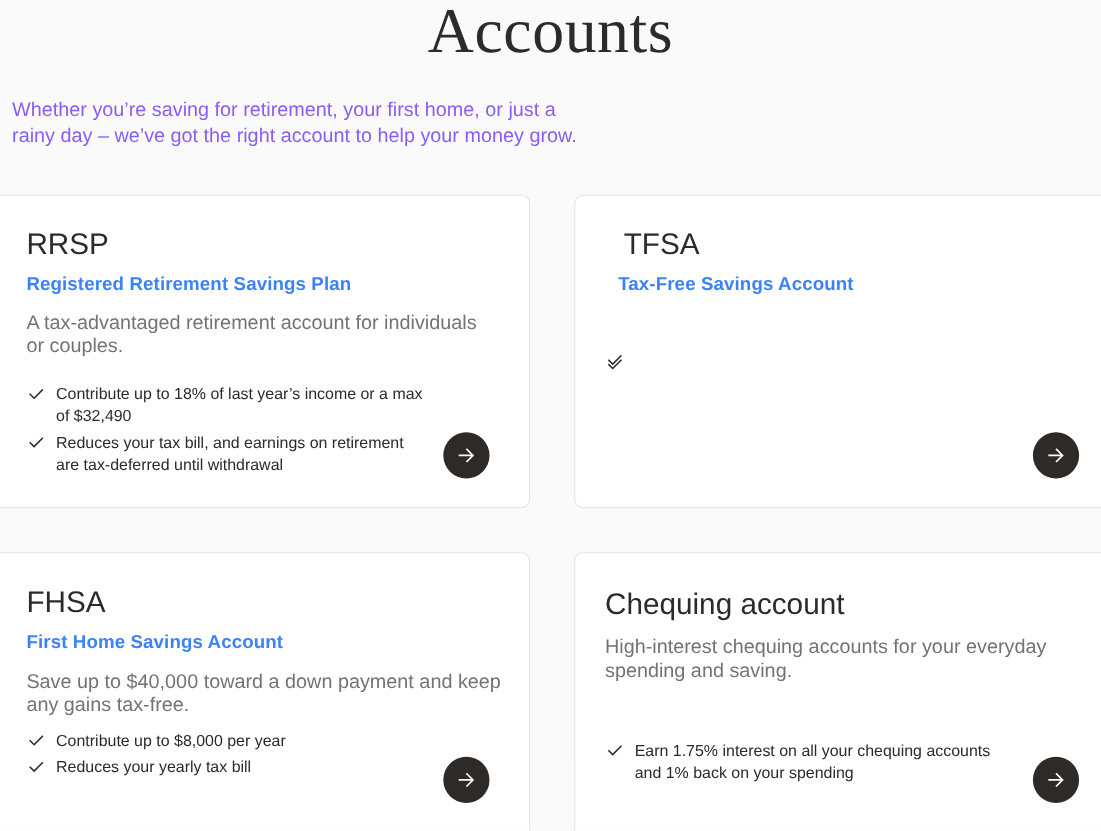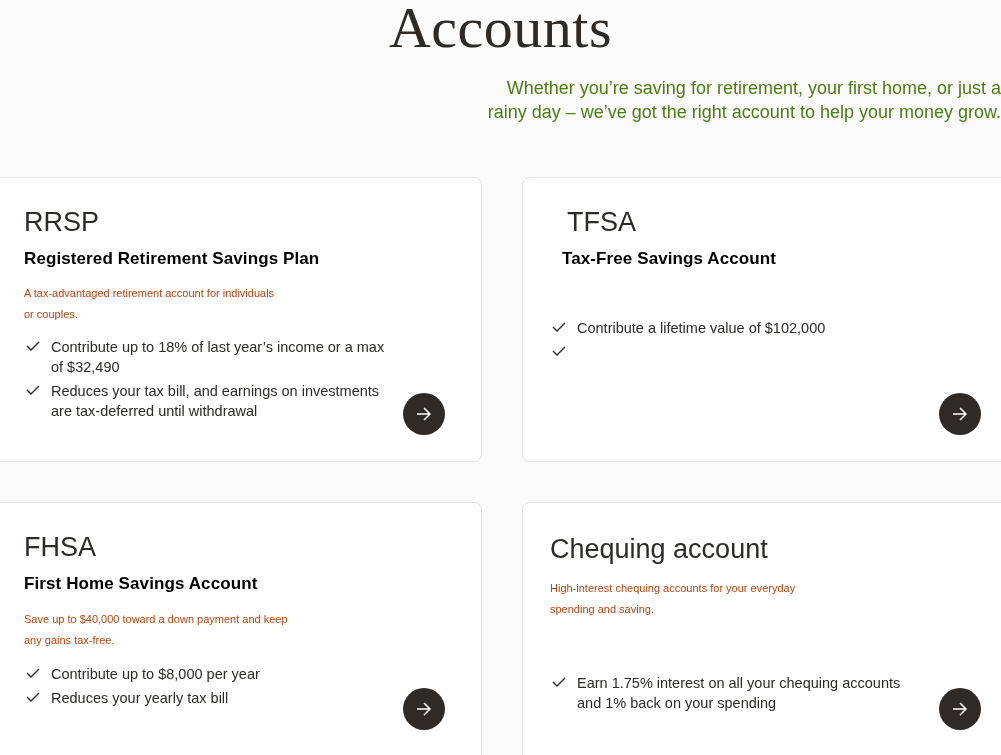--- a/index.html
+++ b/index.html
@@ -13,44 +13,44 @@
     .page-title {
       position: absolute; left: 0; right: 0; top: -4px;
       text-align: center;
       font-family: "Liberation Serif", "DejaVu Serif", serif;
       font-size: 58px; line-height: 64px;
       color: #2d2a28; margin: 0; font-weight: normal;
       letter-spacing: 0.5px;
     }
     .subtitle {
       position: absolute; left: 0; right: 0; top: 76px;
-      text-align: right;
-      font-size: 18px; line-height: 24px; color: #4d7c0f;
-      margin: 0;
+      text-align: left;
+      font-size: 18px; line-height: 24px; color: #8b5cf6;
+      margin: 11px;
     }
     .card {
       position: absolute;
       background: #ffffff;
       border: 1px solid #e4e4e4;
       border-radius: 8px;
       box-sizing: border-box;
     }
     .card-code {
       position: absolute; left: 23px; top: 28px;
       font-size: 27px; line-height: 32px; color: #2d2a28;
       margin: 0; font-weight: normal; text-align: center;
     }
     .card-name {
       position: absolute; left: 23px; top: 70px;
-      font-size: 17px; line-height: 22px; font-weight: bold; color: #000000;
+      font-size: 17px; line-height: 22px; font-weight: bold; color: #3b82f6;
       margin: 0; letter-spacing: 0.1px;
     }
     .card-desc {
       position: absolute; left: 23px;
-      font-size: 11px; line-height: 21px; color: #c2410c; margin: 0;
+      font-size: 18px; line-height: 21px; color: #737373; margin: 0;
     }
     .features {
       position: absolute; left: 23px;
       list-style: none; margin: 0; padding: 0;
     }
     .feature {
       position: relative; padding-left: 27px;
       font-size: 14.5px; line-height: 20px; color: #2d2a28;
       margin-bottom: 4px;
     }
@@ -75,53 +75,52 @@
 </p>
 
 <div class="card" style="left:-10px; top:177px; width:492px; height:285px;">
   <div style="position:absolute; left:10px; top:0; right:0; bottom:0;">
     <h2 class="card-code">RRSP</h2>
     <h3 class="card-name">Registered Retirement Savings Plan</h3>
     <p class="card-desc" style="top:105px;">
       <span>A tax-advantaged retirement account for individuals</span><br>
       <span>or couples.</span>
     </p>
-    <ul class="features" style="top:159px;">
+    <ul class="features" style="top:171px;">
       <li class="feature">
         <svg class="check" viewBox="0 0 14 12">
             <path d="M1 6 L5 10 L13 2" fill="none" stroke="#2d2a28" stroke-width="1.4"></path>
           </svg>
         <span>Contribute up to 18% of last year’s income or a max</span><br>
         <span>of $32,490</span>
       </li>
       <li class="feature">
         <svg class="check" viewBox="0 0 14 12">
             <path d="M1 6 L5 10 L13 2" fill="none" stroke="#2d2a28" stroke-width="1.4"></path>
           </svg>
-        <span>Reduces your tax bill, and earnings on investments</span><br>
+        <span>Reduces your tax bill, and earnings on retirement</span><br>
         <span>are tax-deferred until withdrawal</span>
       </li>
     </ul>
     <div class="arrow-btn" style="left:402px; top:215px;">
       <svg width="16" height="14" viewBox="0 0 16 14">
           <path d="M1 7 H14 M8 1 L14 7 L8 13" fill="none" stroke="#fff" stroke-width="1.5"></path>
         </svg>
     </div>
   </div>
 </div>
 
 <div class="card" style="left:522px; top:177px; width:500px; height:285px;">
   <h2 class="card-code" style="left:44px;">TFSA</h2>
   <h3 class="card-name" style="left:39px;">Tax-Free Savings Account</h3>
   <ul class="features" style="top:140px; left:27px;">
     <li class="feature">
       <svg class="check" viewBox="0 0 14 12">
           <path d="M1 6 L5 10 L13 2" fill="none" stroke="#2d2a28" stroke-width="1.4"></path>
         </svg>
-      <span>Contribute a lifetime value of $102,000</span>
     </li>
     <li class="feature">
       <svg class="check" viewBox="0 0 14 12">
           <path d="M1 6 L5 10 L13 2" fill="none" stroke="#2d2a28" stroke-width="1.4"></path>
         </svg>
     </li>
   </ul>
   <div class="arrow-btn" style="left:416px; top:215px;">
     <svg width="16" height="14" viewBox="0 0 16 14">
         <path d="M1 7 H14 M8 1 L14 7 L8 13" fill="none" stroke="#fff" stroke-width="1.5"></path>

